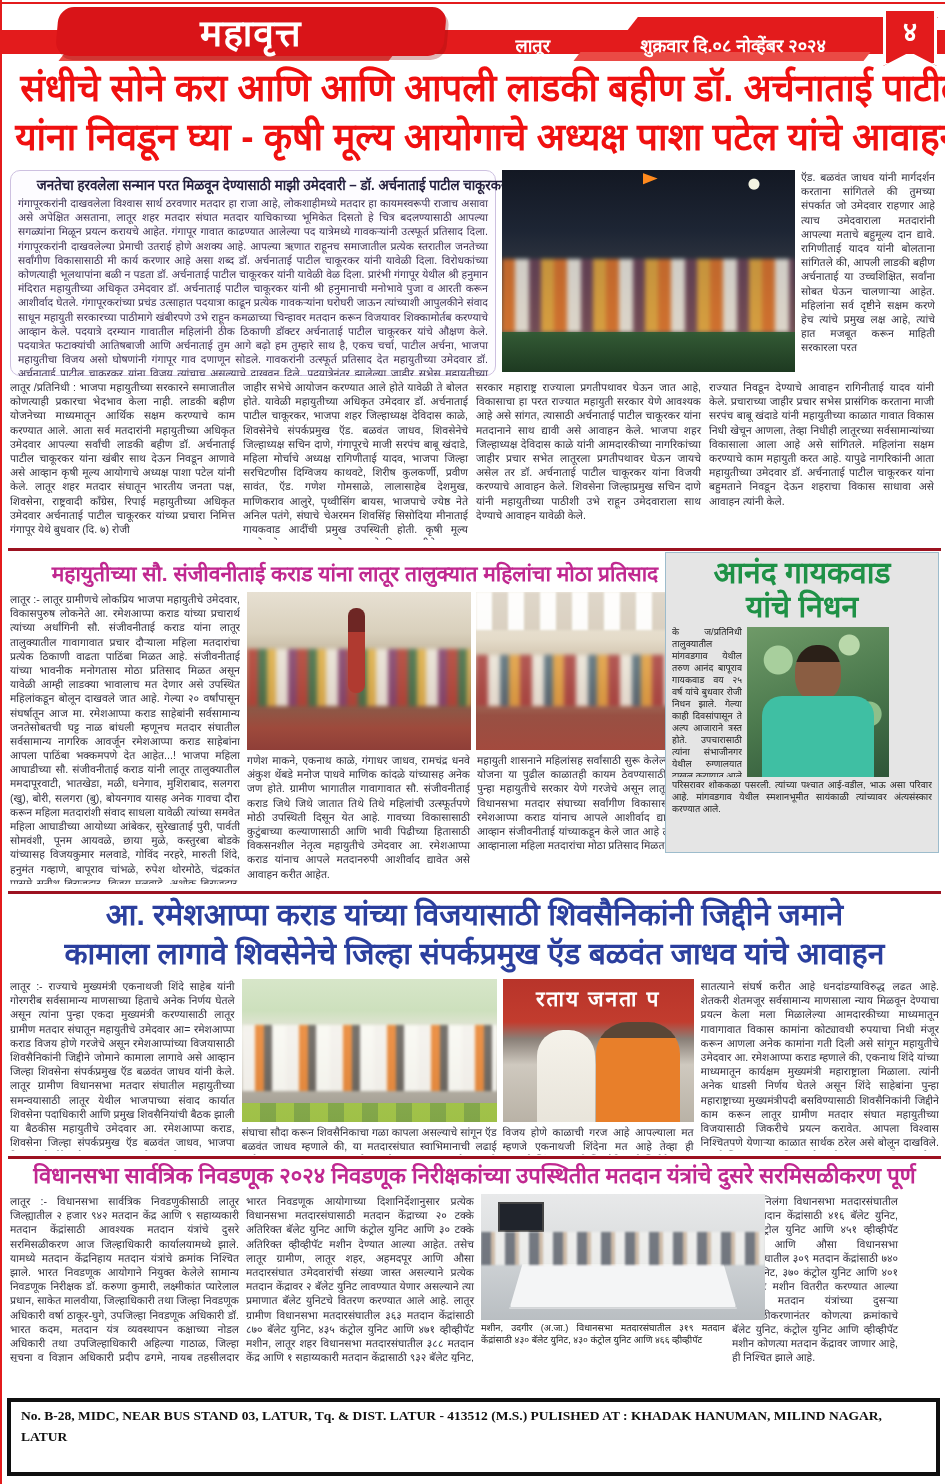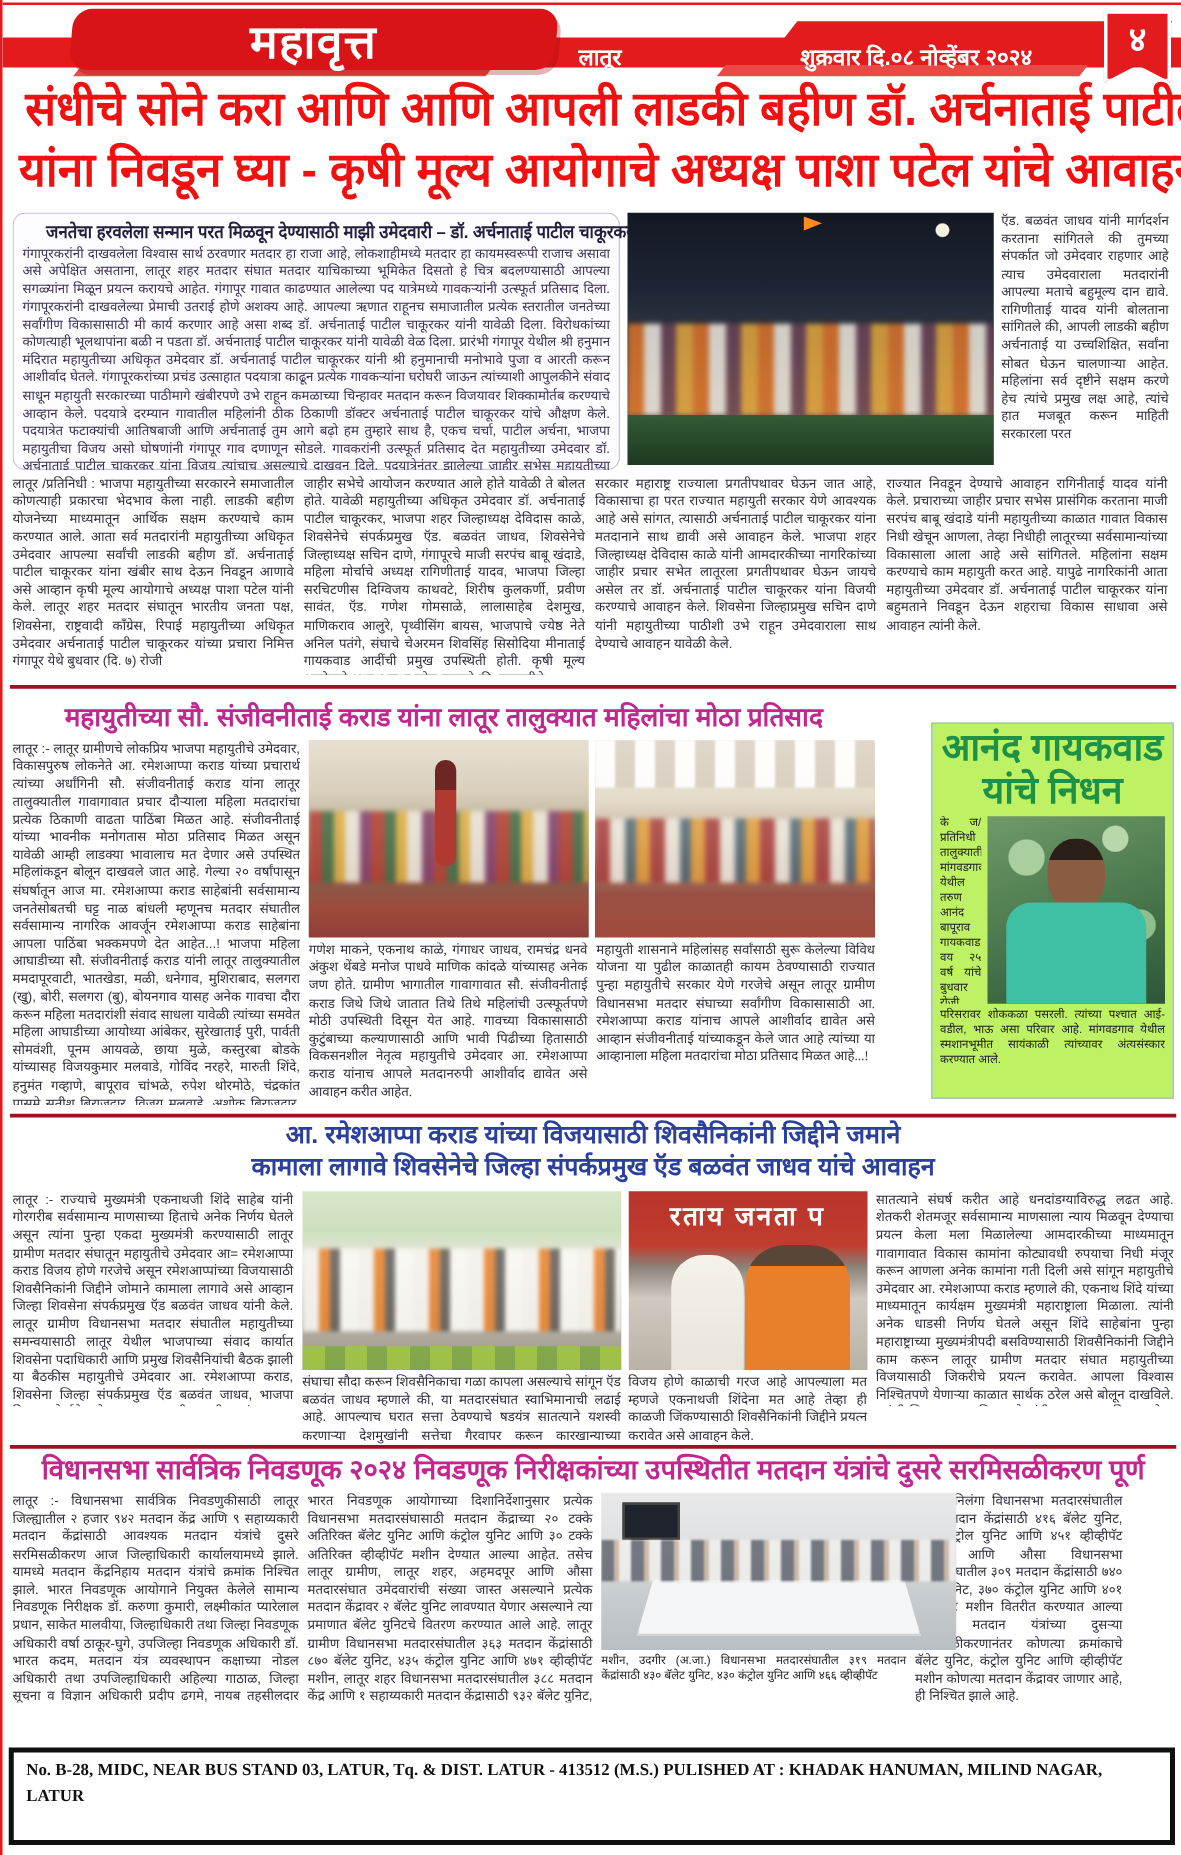--- a/index.html
+++ b/index.html
@@ -9,21 +9,21 @@
 
   
   .mast-bar{position:absolute;top:30px;left:0;width:100%;height:24px;background:#e31b1c;}
   .deco-a{position:absolute;top:17px;left:630px;width:300px;height:15px;background:#e31b1c;transform:skewX(-38deg);}
   .deco-b{position:absolute;top:52px;left:575px;width:290px;height:9px;background:#ea4a45;transform:skewX(-38deg);}
   .deco-c{position:absolute;top:52px;left:60px;width:330px;height:9px;background:#ea4a45;transform:skewX(-38deg);}
   .brand-box{position:absolute;top:7px;left:55px;width:388px;height:49px;background:#d91418;border-radius:15px;
              transform:skewX(-5deg);display:flex;align-items:center;justify-content:center;
              box-shadow:3px 4px 0 rgba(150,10,10,.3);}
   .brand-box span{color:#fff;font-size:37px;font-weight:bold;transform:skewX(5deg);letter-spacing:1px;}
-  .mast-loc{position:absolute;top:33px;left:408px;width:140px;text-align:center;color:#fff;font-weight:bold;font-size:18px;}
+  .mast-loc{position:absolute;top:33px;left:408px;width:140px;text-align:right;color:#fff;font-weight:bold;font-size:18px;}
   .mast-date{position:absolute;top:33px;left:596px;width:270px;text-align:center;color:#fff;font-weight:bold;font-size:18px;}
   .page-ribbon{position:absolute;top:8px;right:10px;width:48px;height:52px;background:#e31b1c;border:3px solid #fff;
                box-shadow:0 0 0 1px #e31b1c;clip-path:polygon(0 0,100% 0,100% 100%,50% 76%,0 100%);
                display:flex;justify-content:center;}
   .page-ribbon span{color:#fff;font-size:27px;font-weight:bold;margin-top:1px;}
 
   
   .fitline{display:block;white-space:nowrap;}
   .headline1{position:absolute;top:64px;left:0;width:945px;text-align:center;color:#f01010;font-weight:bold;
              font-size:38px;line-height:1.3;}
@@ -104,30 +104,30 @@
 
   
   .art2{position:absolute;top:552px;left:8px;width:929px;height:339px;}
   .art2-headline{width:690px;text-align:center;color:#c02890;font-weight:bold;font-size:21px;padding:7px 0 5px;}
   .art2-body{display:flex;gap:7px;width:690px;}
   .art2-colL{width:230px;height:292px;overflow:hidden;}
   .art2-mid{width:453px;}
   .art2-photos{display:flex;gap:5px;}
   .art2-midcols{display:flex;gap:7px;margin-top:4px;height:128px;overflow:hidden;font-family:Liberation Serif, serif;}
   .art2-midcols .c{width:224px;}
-  .obit{position:absolute;top:0;right:0;width:194px;height:301px;background:#bef264;border:1px solid #9dbccc;
-        box-sizing:border-box;padding:3px 6px;margin-top:26px;}
+  .obit{position:absolute;top:0;right:0;width:274px;height:301px;background:#e5e5e5;border:1px solid #9dbccc;
+        box-sizing:border-box;padding:3px 6px;}
   .obit-title{color:#1e9146;font-weight:bold;font-size:30px;text-align:center;line-height:1.12;}
   .obit-flex{display:flex;gap:5px;margin-top:4px;}
   .obit-side{width:70px;font-size:9.2px;line-height:1.3;text-align:justify;color:#222;overflow:hidden;height:150px;}
   .obit-bottom{font-size:9.2px;line-height:1.3;text-align:justify;color:#222;margin-top:3px;height:52px;overflow:hidden;}
 
   
   .art3{position:absolute;top:895px;left:8px;width:929px;height:260px;overflow:hidden;}
-  .art3-headline{text-align:center;color:#2b3f9e;font-weight:bold;font-size:20px;line-height:1.3;}
+  .art3-headline{text-align:center;color:#2b3f9e;font-weight:bold;font-size:30px;line-height:1.3;}
   .art3-body{display:flex;gap:7px;margin-top:6px;}
   .art3-colL{width:228px;height:172px;overflow:hidden;}
   .art3-mid{width:452px;}
   .art3-photos{display:flex;gap:6px;border-radius:31px;}
   .art3-midcols{display:flex;gap:6px;margin-top:3px;height:62px;overflow:hidden;}
   .art3-colR{width:242px;height:172px;overflow:hidden;}
 
   
   .art4{position:absolute;top:1159px;left:8px;width:929px;height:235px;overflow:hidden;}
   .art4-h1{text-align:center;color:#c02890;font-weight:bold;font-size:22px;}

